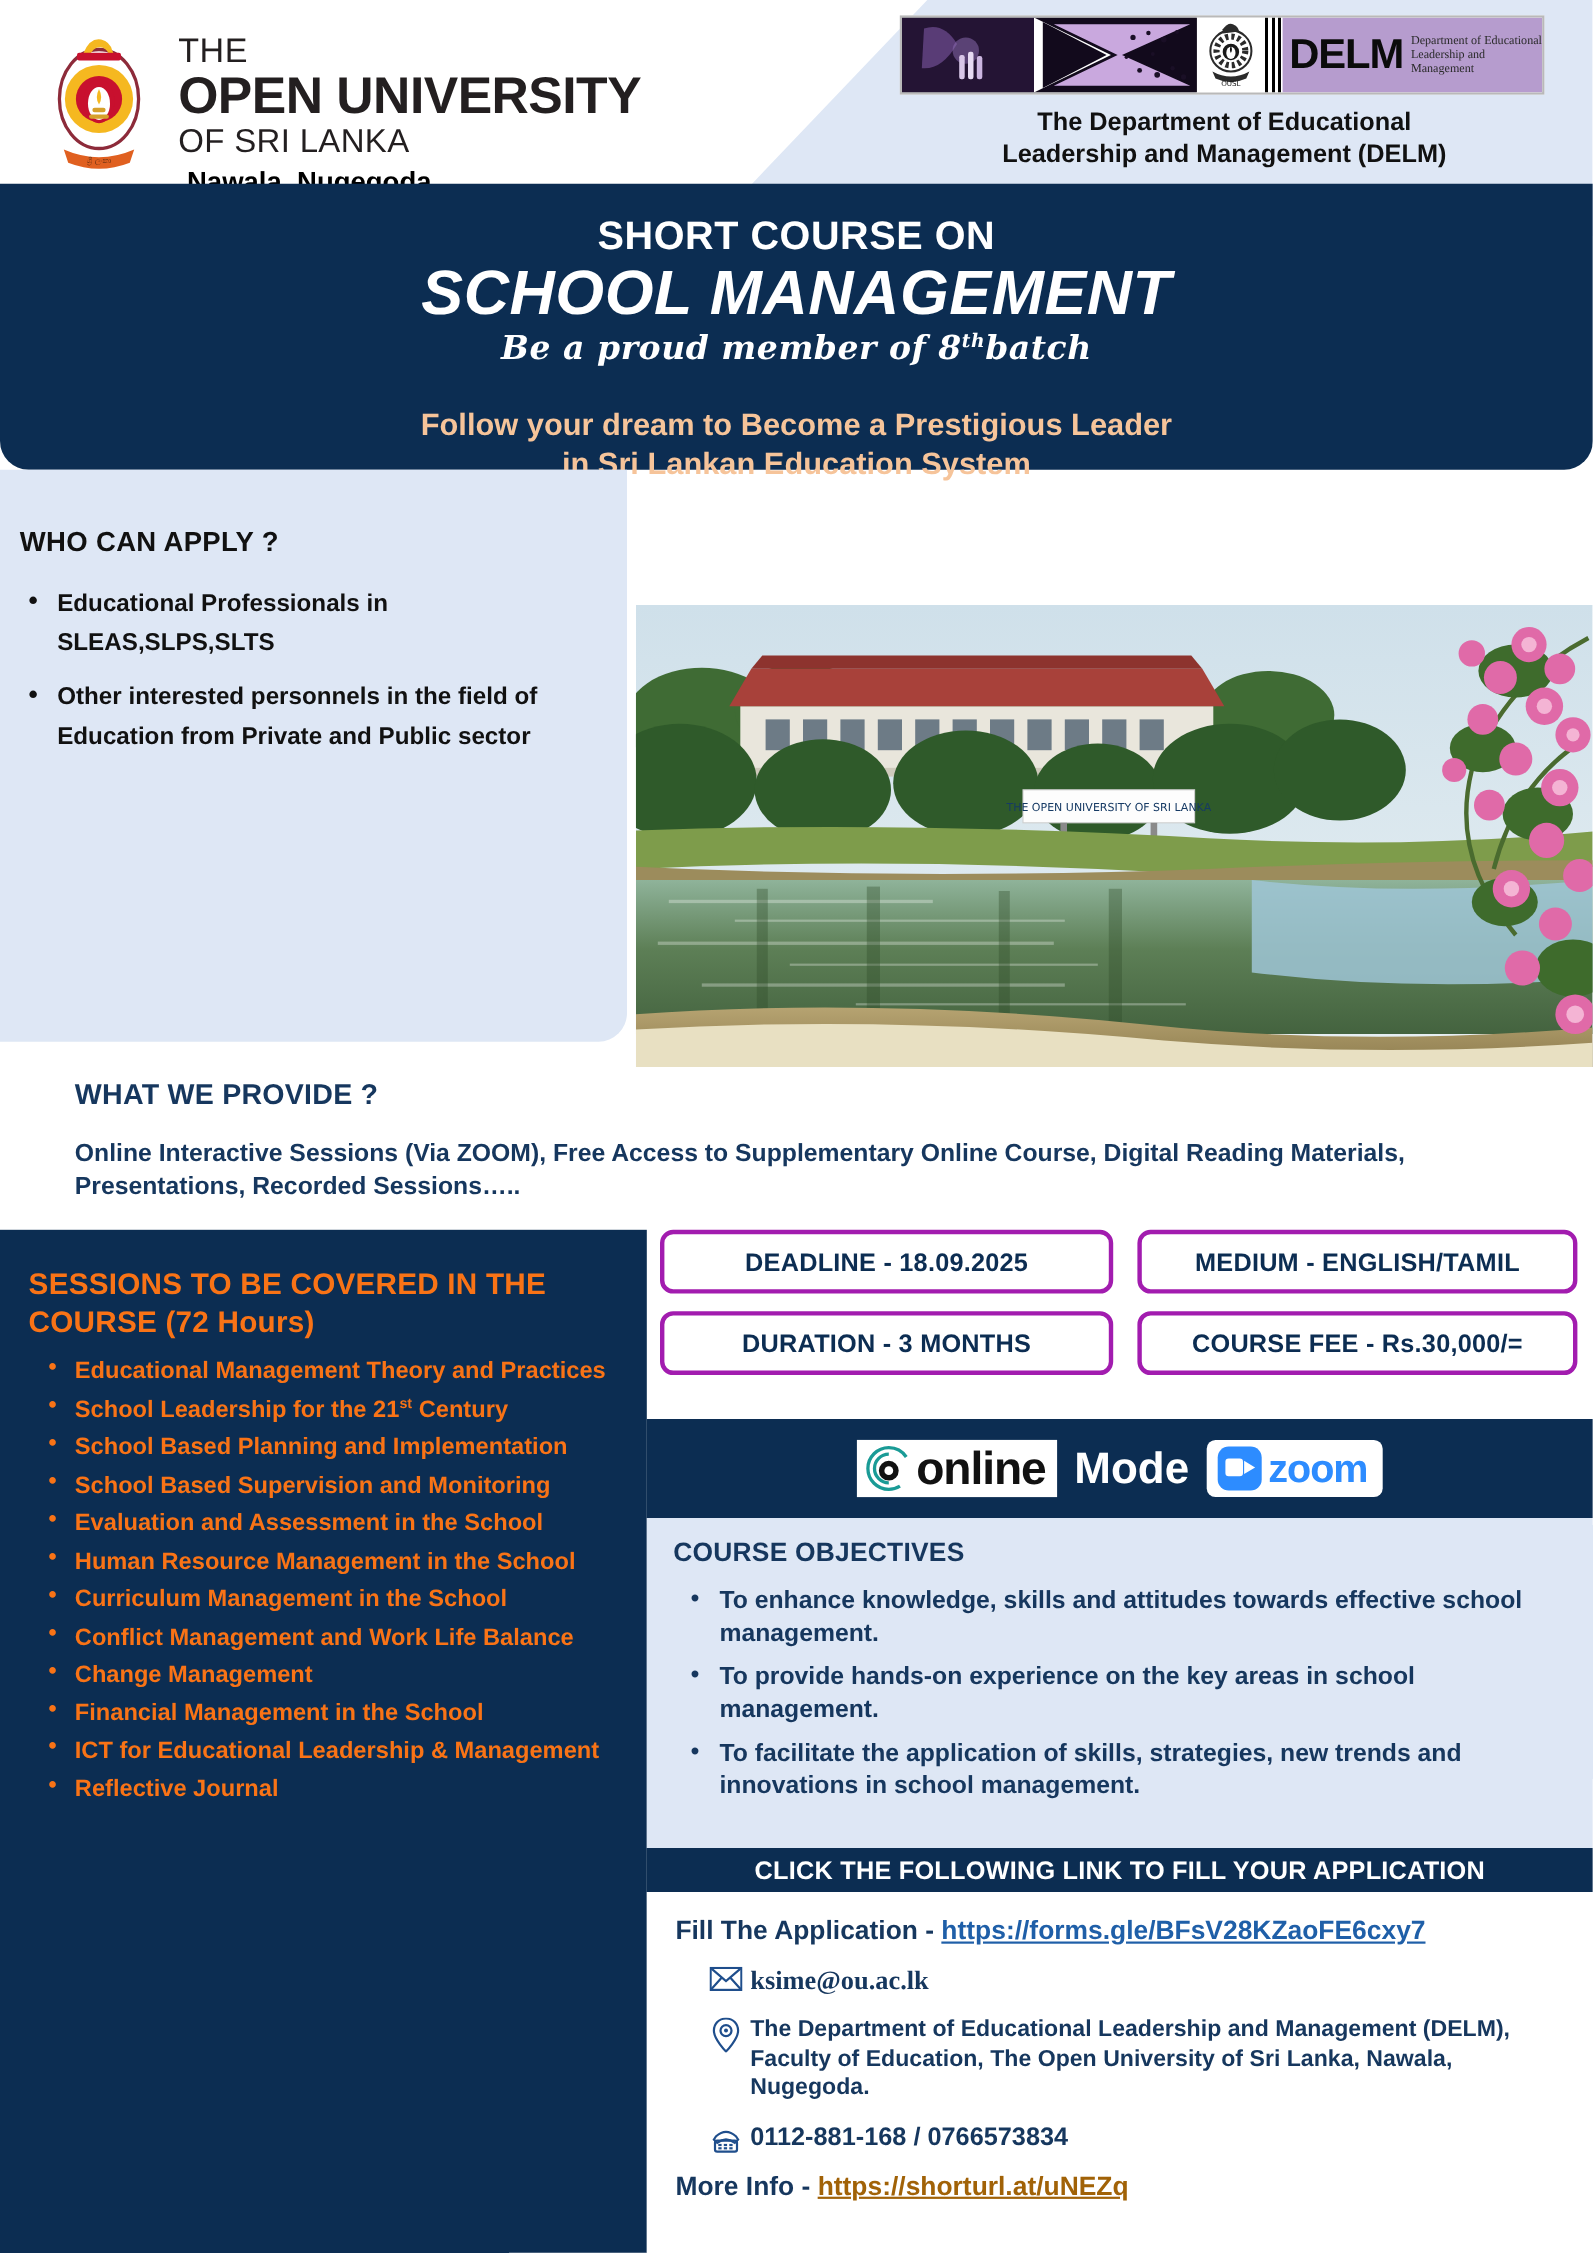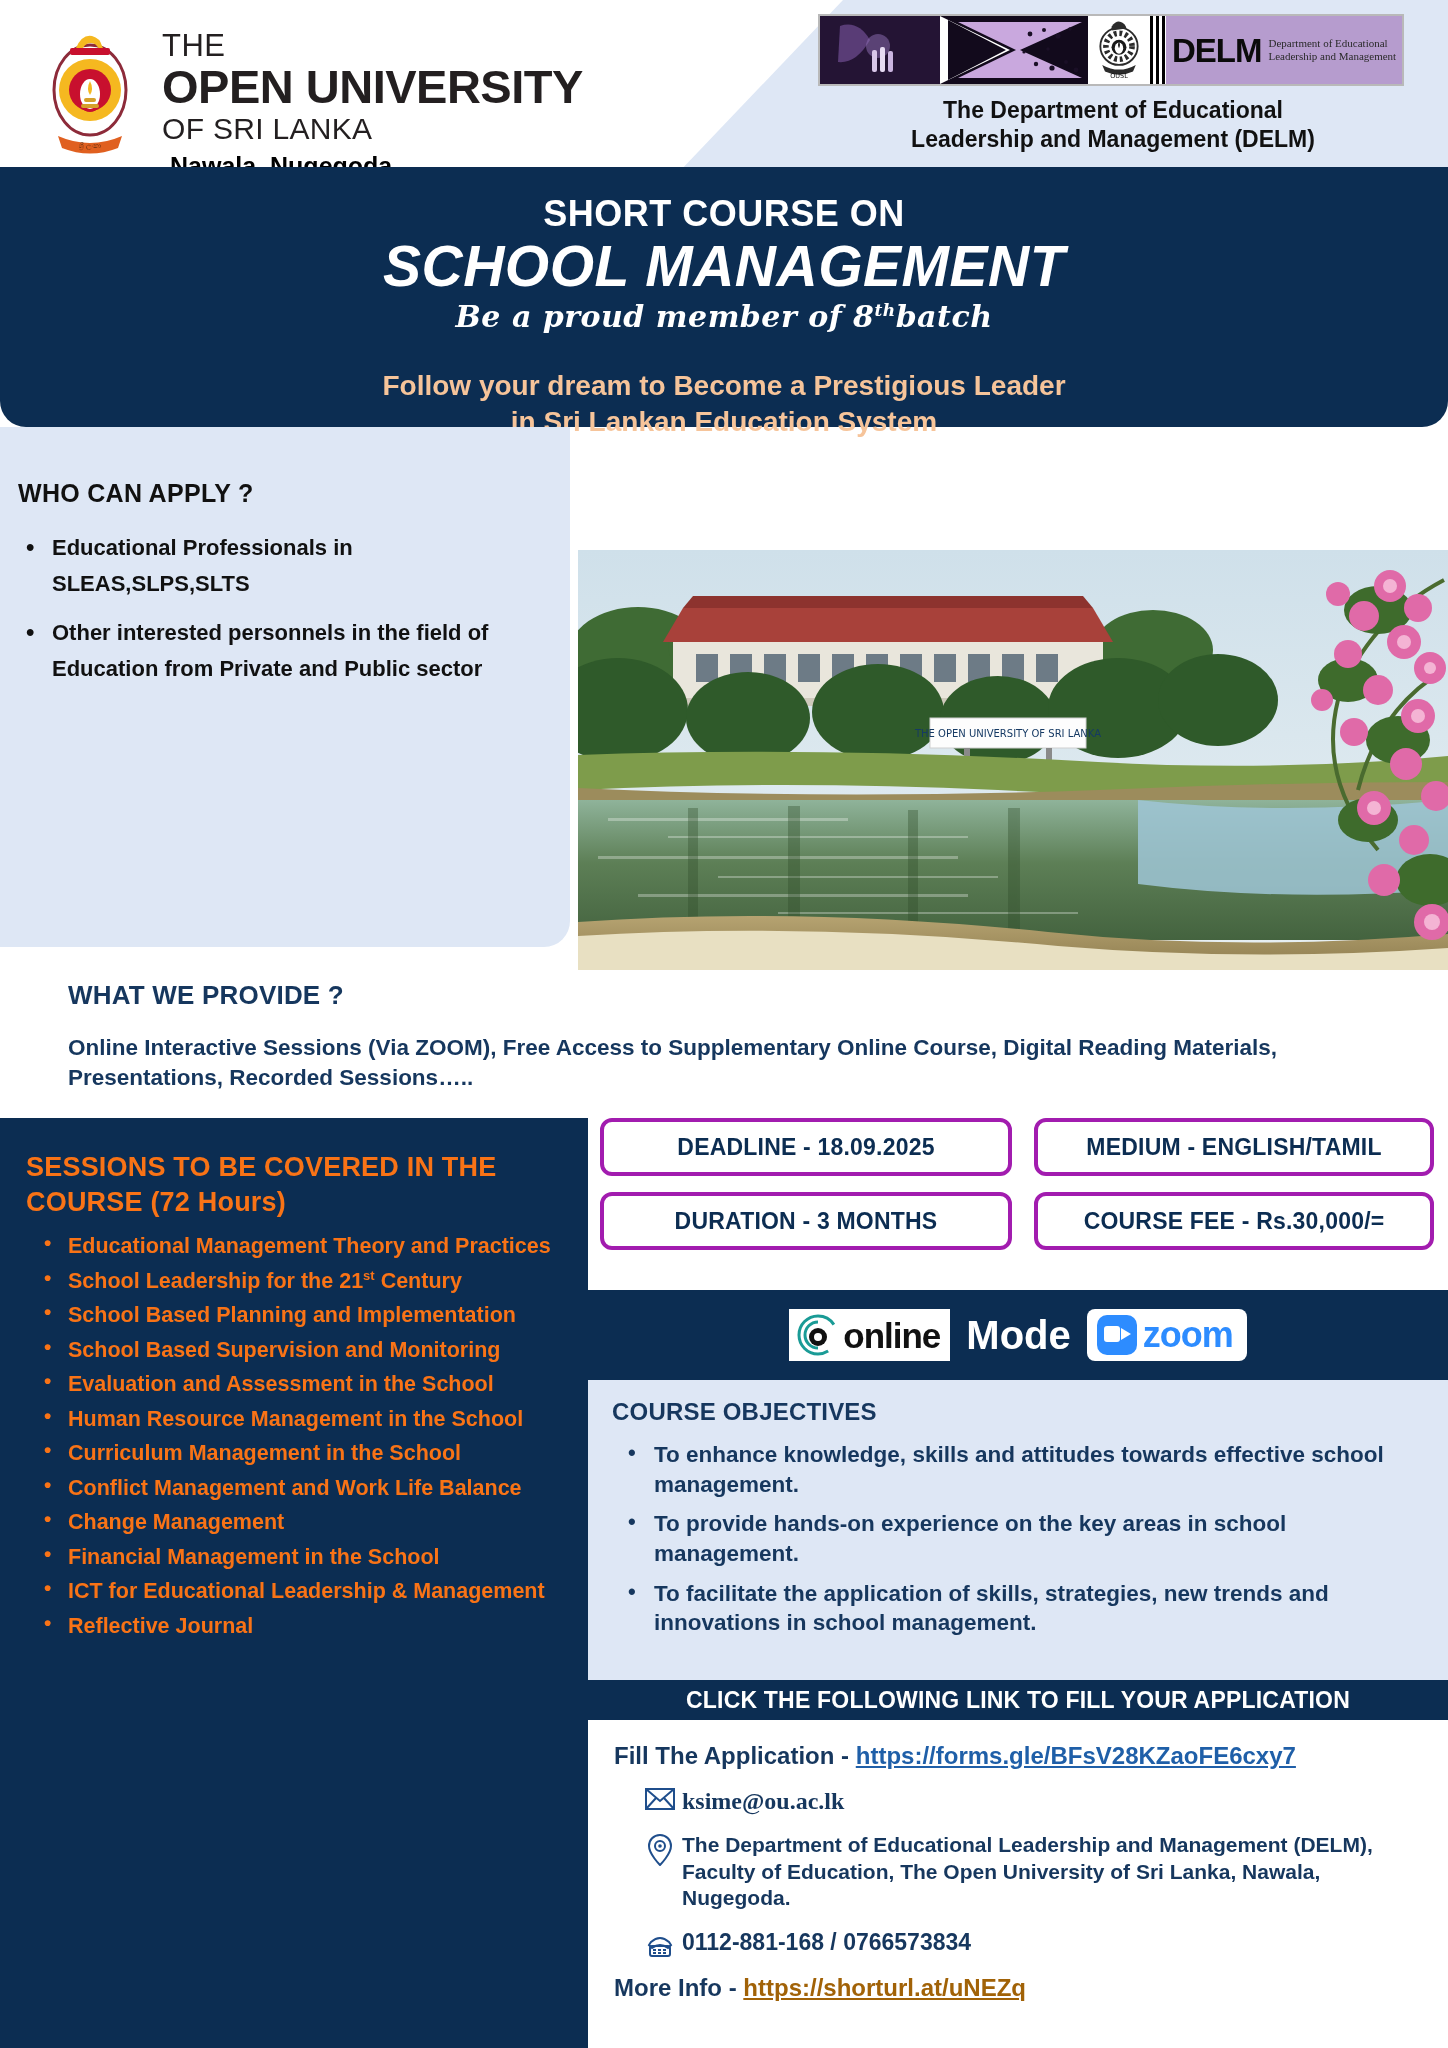--- a/index.html
+++ b/index.html
@@ -29,21 +29,21 @@
 
   .delm-wrap { position:absolute; right: 40px; top: 14px; width: 590px; text-align:center; }
   .delm-logo {
     width: 586px; height: 72px; border: 2px solid #b9b9b9; background:#fff;
     display:flex; align-items:stretch; overflow:hidden;
   }
   .delm-banner-img { width: 268px; position: relative; background: #0d0614; overflow: hidden; flex:0 0 auto;}
   .delm-crest { width: 62px; display:flex; align-items:center; justify-content:center; background:#fff; flex:0 0 auto;}
   .delm-bars { width: 16px; background: repeating-linear-gradient(90deg,#000 0 3px,#fff 3px 6px); flex:0 0 auto;}
   .delm-purple { flex: 1; background:#b69cce; display:flex; align-items:center; padding-left:6px; }
-  .delm-purple .big { font-family:"Liberation Sans",sans-serif; font-weight:700; font-size:33px; letter-spacing:-1px; color:#0b0b0b; line-height:1;}
+  .delm-purple .big { font-family:"Liberation Sans",sans-serif; font-weight:700; font-size:38px; letter-spacing:-1px; color:#0b0b0b; line-height:1;}
   .delm-purple .sub { font-family:"Liberation Serif", serif; font-size:11px; color:#2a2a2a; margin-left:7px; line-height:1.15; text-align:left;}
   .delm-caption { font-size: 23px; font-weight: 700; color:#111; line-height:1.25; margin-top:10px;}
 
   
   .banner {
     position: absolute; left: 0; top: 167px; width: 1448px; height: 260px;
     background: #0c2d52; border-radius: 0 0 26px 26px; color:#fff; text-align:center;
     padding-top: 26px;
   }
   .banner .sc { font-size: 36px; font-weight: 700; letter-spacing: .5px; }
@@ -100,21 +100,21 @@
   .infobox.b1 { width: 412px; }
   .infobox.b2 { width: 400px; }
 
   
   .modebar {
     position:absolute; left: 588px; top: 1290px; width: 860px; height: 90px;
     background:#0c2d52; display:flex; align-items:center; justify-content:center; gap: 16px;
   }
   .online-logo { background:#fff; padding: 3px 10px 3px 6px; display:flex; align-items:center; }
   .online-logo .swirl { width: 46px; height: 46px; margin-right: 2px; }
-  .online-logo .txt { font-size: 35px; font-weight:700; color:#111; letter-spacing:-1px; line-height:1;}
+  .online-logo .txt { font-size: 42px; font-weight:700; color:#111; letter-spacing:-1px; line-height:1;}
   .mode-word { color:#fff; font-size: 40px; font-weight:700; }
   .zoom-logo { background:#fff; border-radius: 8px; padding: 5px 14px 5px 10px; display:flex; align-items:center; gap:6px;}
   .zoom-logo .cam { width: 40px; height: 40px; background:#2D8CFF; border-radius: 10px; position:relative; }
   .zoom-logo .cam::after{ content:""; position:absolute; left:7px; top:11px; width:16px; height:16px; background:#fff; border-radius:3px;}
   .zoom-logo .cam::before{ content:""; position:absolute; left:24px; top:13px; border-left:10px solid #fff; border-top:6px solid transparent; border-bottom:6px solid transparent;}
   .zoom-logo .ztxt { font-size: 36px; font-weight:700; color:#2D8CFF; letter-spacing:-1px; }
 
   
   .objectives {
     position:absolute; left: 588px; top: 1380px; width: 860px; height: 300px;

